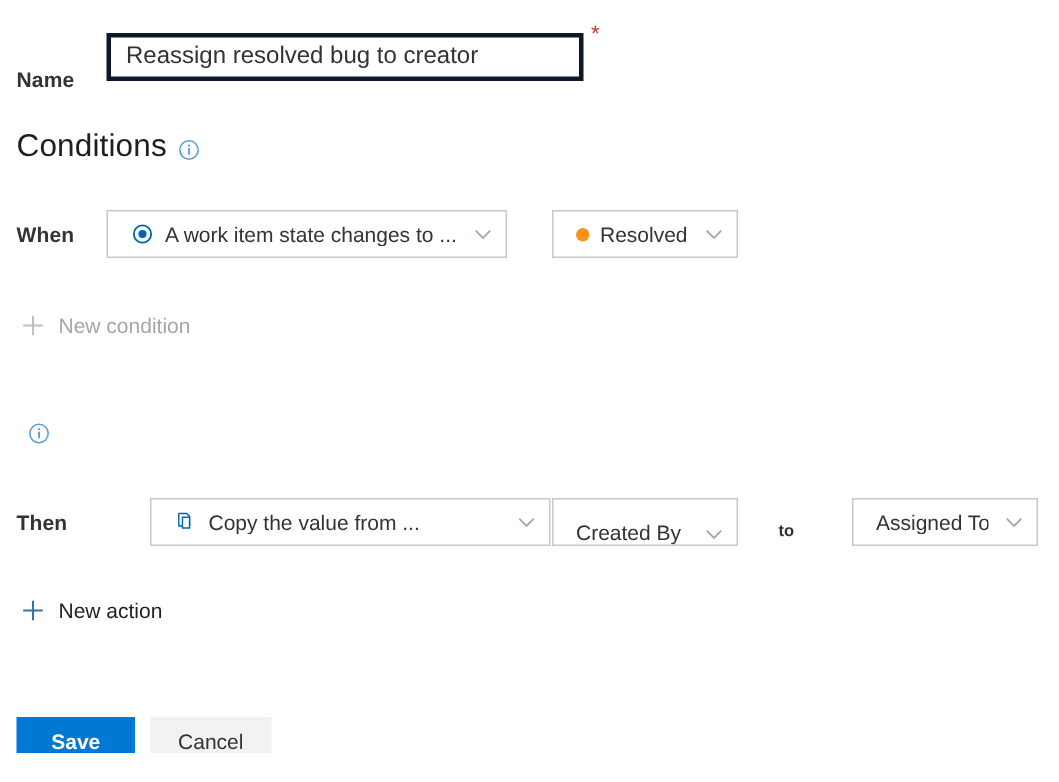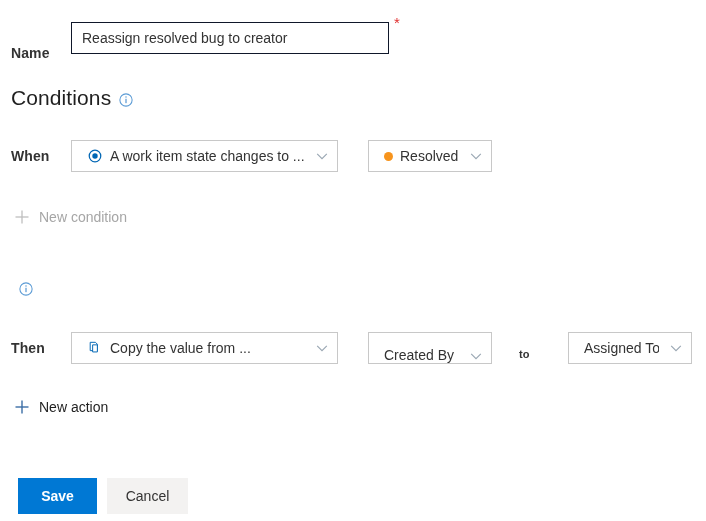--- a/index.html
+++ b/index.html
@@ -33,25 +33,25 @@
   }
 
   
   #name-row { left: 11px; top: 14px; }
   #name-row .field-label { width: 60px; margin-top: 31px; }
 
   .text-input {
     width: 318px;
     height: 32px;
     box-sizing: border-box;
-    border: 1px solid #0f172a;
+    border: 3px solid #0f172a;
     background: #ffffff;
     padding: 0 10px;
     font-family: "Liberation Sans", sans-serif;
-    font-size: 14px;
+    font-size: 16px;
     color: #333333;
     outline: none;
   }
   .required-star {
     color: #e03030;
     font-size: 15px;
     line-height: 1;
     margin-left: 5px;
     align-self: flex-start;
     margin-top: 1px;
@@ -121,21 +121,21 @@
     margin-right: 7px;
   }
 
   
   #when-row { left: 11px; top: 140px; }
   #when-row .field-label { width: 60px; }
   #when-dropdown  { width: 267px; }
   #state-dropdown { position: absolute; left: 368px; top: 140px; width: 124px; }
 
   
-  #then-row { left: 11px; top: 332px; }
+  #then-row { left: 11px; top: 332px; gap: 29px; }
   #then-row .field-label { width: 60px; }
   #action-dropdown { width: 267px; }
   #source-dropdown { position: absolute; left: 368px; top: 332px; width: 124px; align-items: flex-end; }
   #to-label {
     position: absolute;
     left: 519px;
     top: 348px;
     font-size: 11px;
     font-weight: 700;
     color: #333333;
@@ -157,29 +157,28 @@
     margin-right: 9px;
     flex: 0 0 auto;
   }
   #new-condition-link { left: 14px; top: 209px; color: #a6a6a6; cursor: default; }
   #new-action-link    { left: 14px; top: 399px; color: #1f1f1f; }
 
   
   .btn {
     position: absolute;
     box-sizing: border-box;
-    height: 36px;
+    height: 24px;
     border: none;
     font-family: "Liberation Sans", sans-serif;
     font-size: 14px;
     cursor: pointer;
     padding: 0 16px;
     line-height: 32px;
     text-align: center;
-    margin-left: 7px;
   }
   #save-button {
     left: 11px;
     top: 478px;
     width: 79px;
     background: #0078d4;
     color: #ffffff;
     font-weight: 600;
   }
   #cancel-button {

